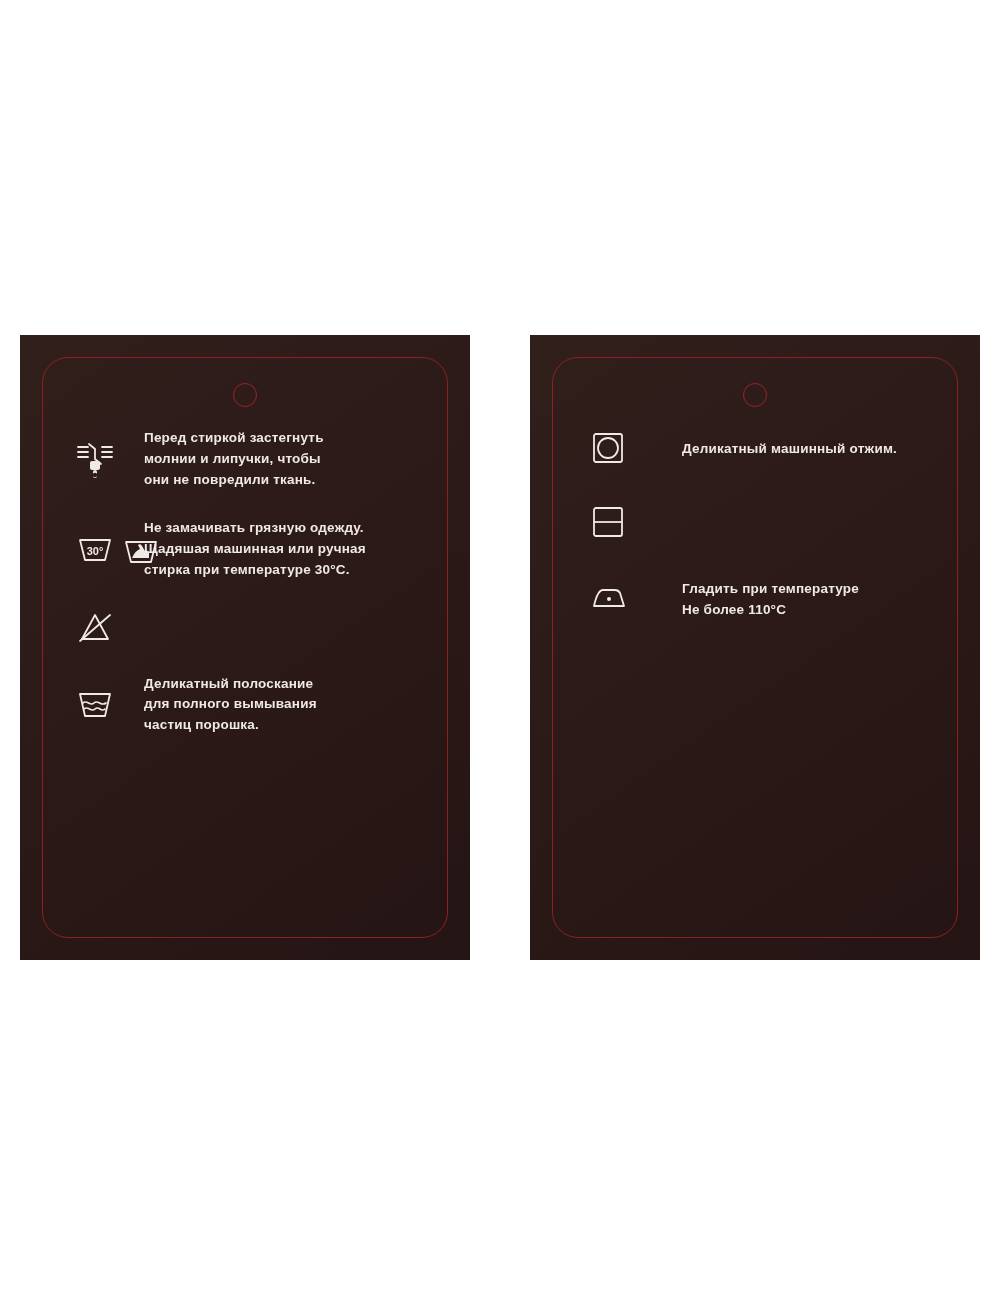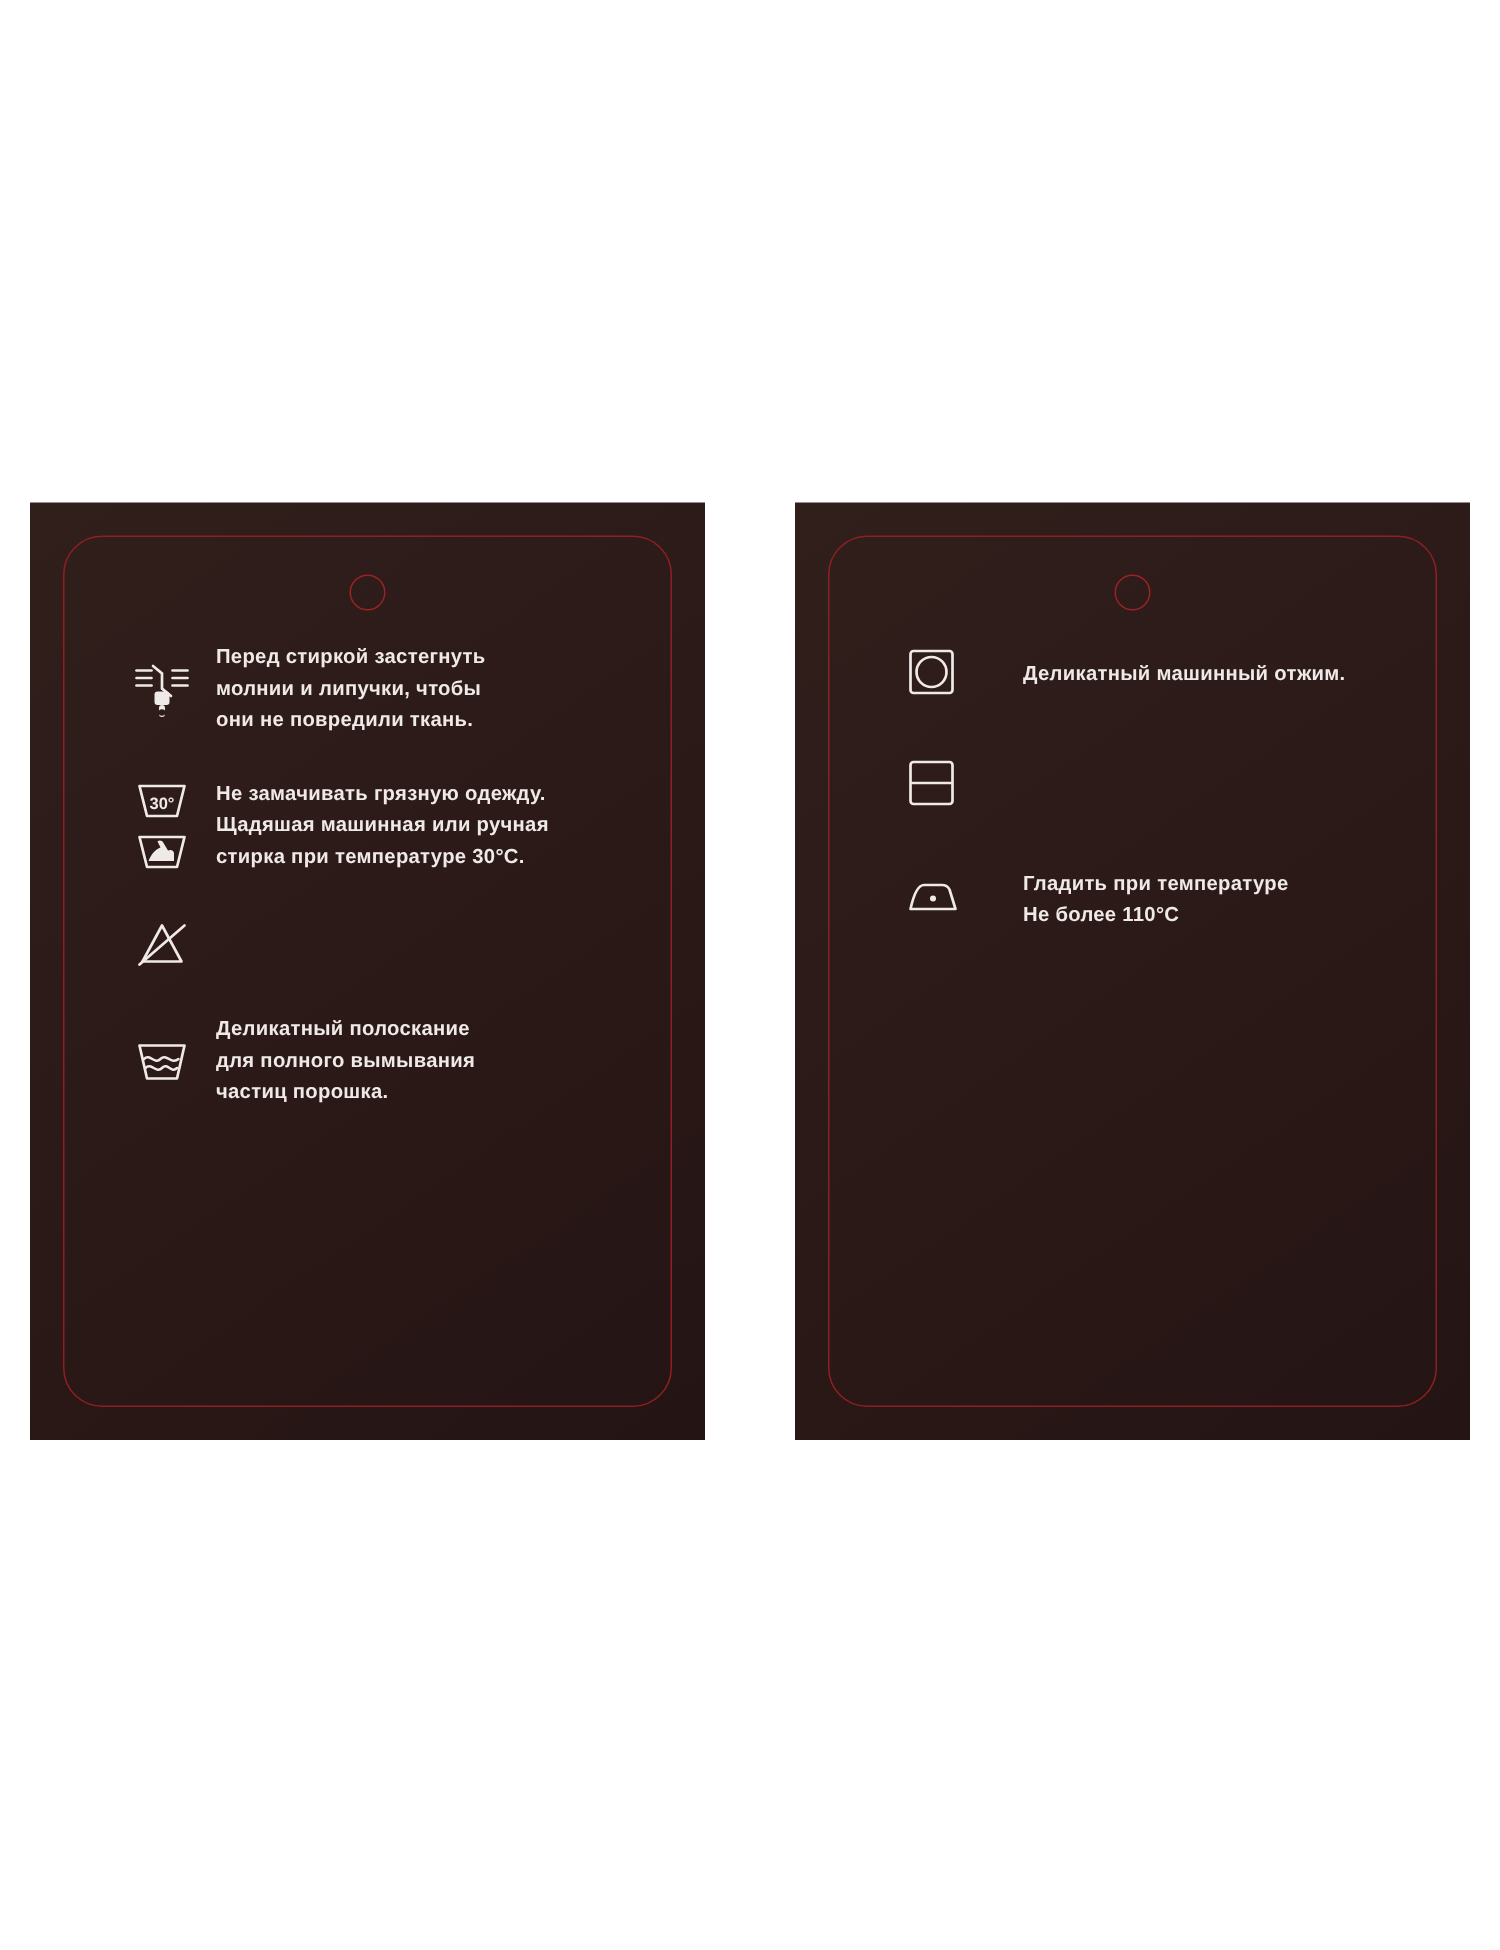--- a/index.html
+++ b/index.html
@@ -62,21 +62,21 @@
   }
   .row {
     display: flex;
     align-items: center;
     margin-bottom: 26px;
   }
   .icon-cell {
     width: 72px;
     min-width: 72px;
     display: flex;
-    flex-direction: column;
+    flex-direction: row;
     align-items: center;
     justify-content: flex-start;
     padding-top: 2px;
   }
   .icon-cell.stack > * + * { margin-top: 4px; }
   .text-cell {
     color: #efe9e7;
     font-size: 13.5px;
     line-height: 1.55;
     font-weight: bold;

